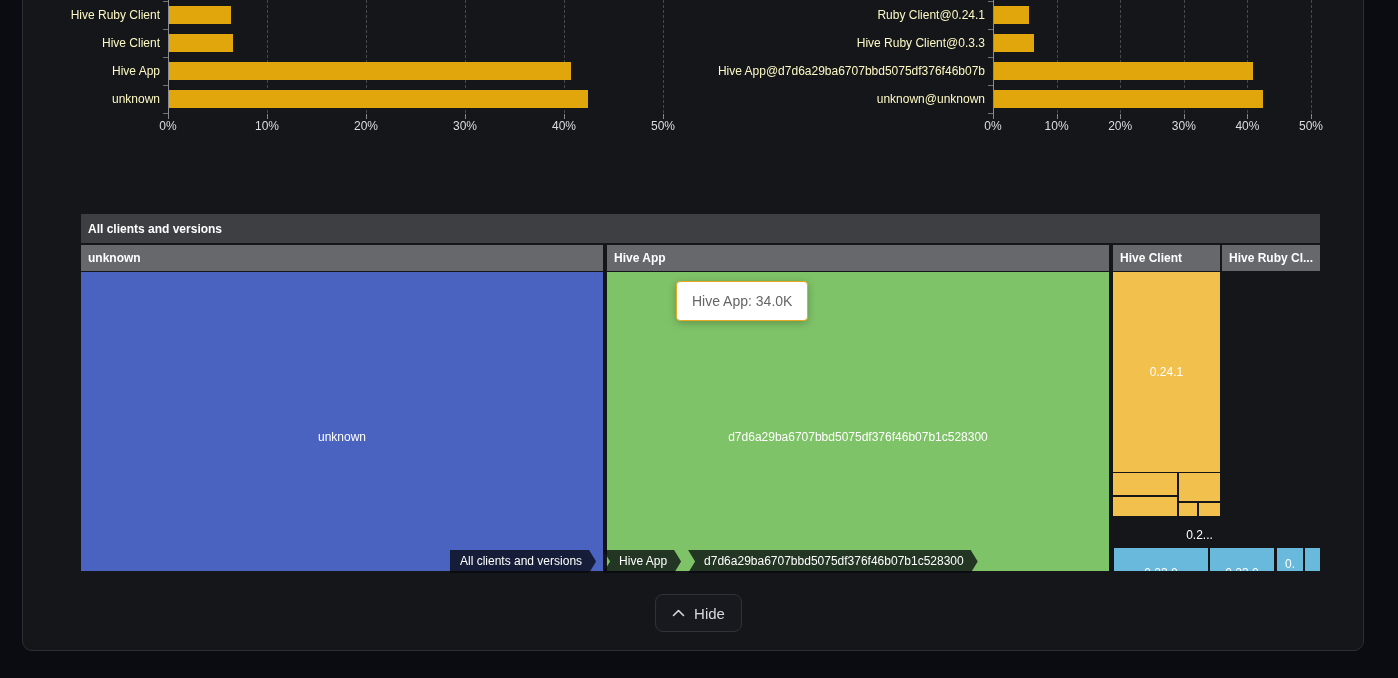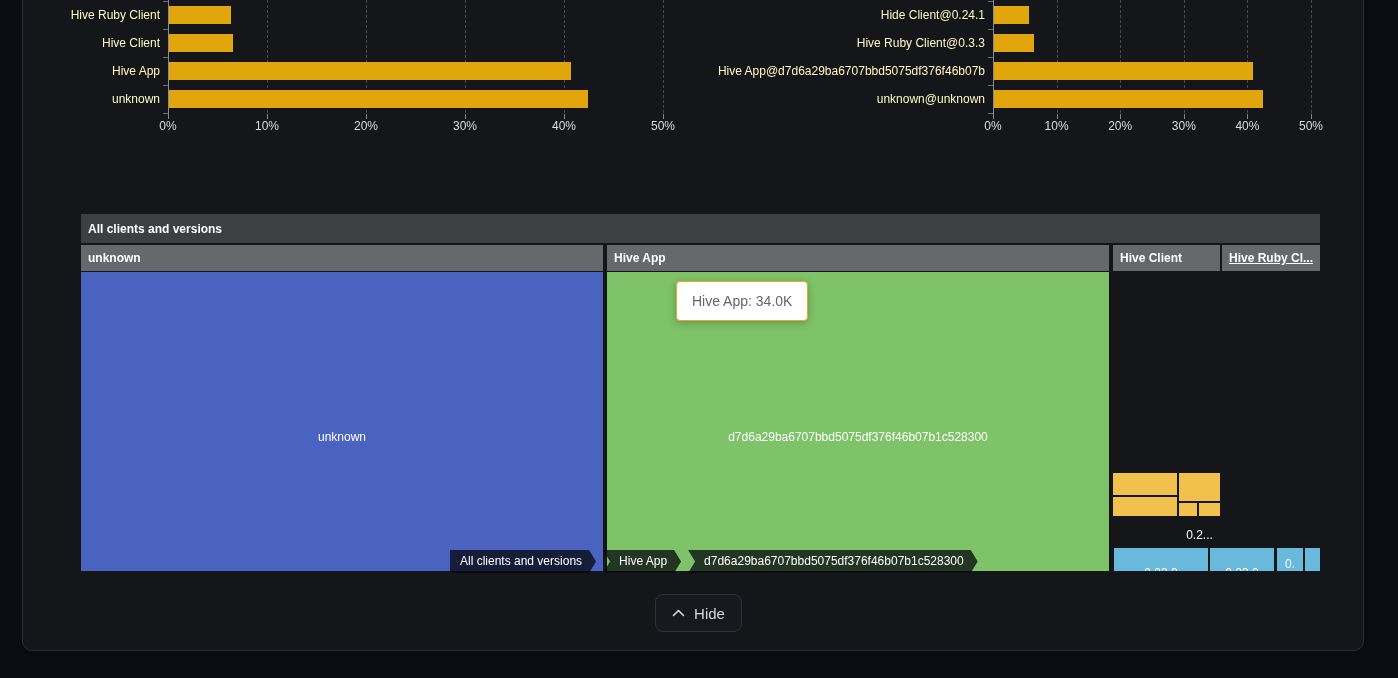--- a/index.html
+++ b/index.html
@@ -96,41 +96,44 @@
       <div class="tick" style="left: 1247.4px;"></div>
       <div class="ticklabel" style="left: 1223.4px;">40%</div>
       <div class="gridline" style="left: 1311px;"></div>
       <div class="tick" style="left: 1311px;"></div>
       <div class="ticklabel" style="left: 1287px;">50%</div>
       <div class="cat-tick" style="left: 988px; top: 1px;"></div>
       <div class="cat-tick" style="left: 988px; top: 29px;"></div>
       <div class="cat-tick" style="left: 988px; top: 57px;"></div>
       <div class="cat-tick" style="left: 988px; top: 85px;"></div>
       <div class="cat-tick" style="left: 988px; top: 113px;"></div>
-      <div class="catlabel" style="left: 700px; width: 285px; top: 6px;">Hide Client@0.24.1</div>
+      <div class="catlabel" style="left: 700px; width: 285px; top: 6px;">Ruby Client@0.24.1</div>
       <div class="bar" style="left: 994px; top: 6px; width: 34.98px; background: rgb(226, 166, 13);"></div>
       <div class="catlabel" style="left: 700px; width: 285px; top: 34px;">Hive Ruby Client@0.3.3</div>
       <div class="bar" style="left: 994px; top: 34px; width: 40.068px; background: rgb(226, 166, 13);"></div>
       <div class="catlabel" style="left: 700px; width: 285px; top: 62px;">Hive App@d7d6a29ba6707bbd5075df376f46b07b</div>
       <div class="bar" style="left: 994px; top: 62px; width: 258.852px; background: rgb(226, 166, 13);"></div>
       <div class="catlabel" style="left: 700px; width: 285px; top: 90px;">unknown@unknown</div>
       <div class="bar" style="left: 994px; top: 90px; width: 269.028px; background: rgb(226, 166, 13);"></div>
     </div>
 
   <div class="treemap" id="treemap">
       <div class="tm-cell tm-head" style="left: 0px; top: 0px; width: 1239px; height: 29px; background: rgb(62, 63, 66);">All clients and versions</div>
       <div class="tm-cell tm-head" style="left: 0px; top: 31px; width: 522px; height: 26px; background: rgb(102, 104, 108);">unknown</div>
       <div class="tm-cell tm-head" style="left: 526px; top: 31px; width: 502px; height: 26px; background: rgb(102, 104, 108);">Hive App</div>
       <div class="tm-cell tm-head" style="left: 1032px; top: 31px; width: 107px; height: 26px; background: rgb(102, 104, 108);">Hive Client</div>
-      <div class="tm-cell tm-head" style="left: 1141px; top: 31px; width: 98px; height: 26px; background: rgb(102, 104, 108); text-decoration: underline;">Hive Ruby Cl...</div>
+      <div class="tm-cell tm-head" style="left: 1141px; top: 31px; width: 98px; height: 26px; background: rgb(102, 104, 108);">Hive Ruby Cl...</div>
       <div class="tm-cell" style="left: 0px; top: 58px; width: 522px; height: 330px; background: rgb(74, 99, 192);">
         <div class="tm-label" style="top: 158px;">unknown</div>
       </div>
       <div class="tm-cell" style="left: 526px; top: 58px; width: 502px; height: 330px; background: rgb(127, 195, 104);">
         <div class="tm-label" style="top: 158px;">d7d6a29ba6707bbd5075df376f46b07b1c528300</div>
+      </div>
+      <div class="tm-cell" style="left: 1032px; top: 58px; width: 107px; height: 200px; background: rgb(242, 192, 77);">
+        <div class="tm-label" style="top: 93px;">0.24.1</div>
       </div>
       <div class="tm-cell" style="left: 1032px; top: 259px; width: 64px; height: 22px; background: rgb(242, 192, 77);"></div>
       <div class="tm-cell" style="left: 1098px; top: 259px; width: 41px; height: 28px; background: rgb(242, 192, 77);">
         <div class="tm-label" style="top: 7px; margin-top: 48px;">0.2...</div>
       </div>
       <div class="tm-cell" style="left: 1032px; top: 283px; width: 64px; height: 19px; background: rgb(242, 192, 77);"></div>
       <div class="tm-cell" style="left: 1098px; top: 289px; width: 18px; height: 13px; background: rgb(242, 192, 77);"></div>
       <div class="tm-cell" style="left: 1118px; top: 289px; width: 21px; height: 13px; background: rgb(242, 192, 77);"></div>
       <div class="tm-cell" style="left: 1033px; top: 334px; width: 94px; height: 40px; background: rgb(105, 185, 220);">
         <div class="tm-label" style="top: 18px;">0.23.0</div>

